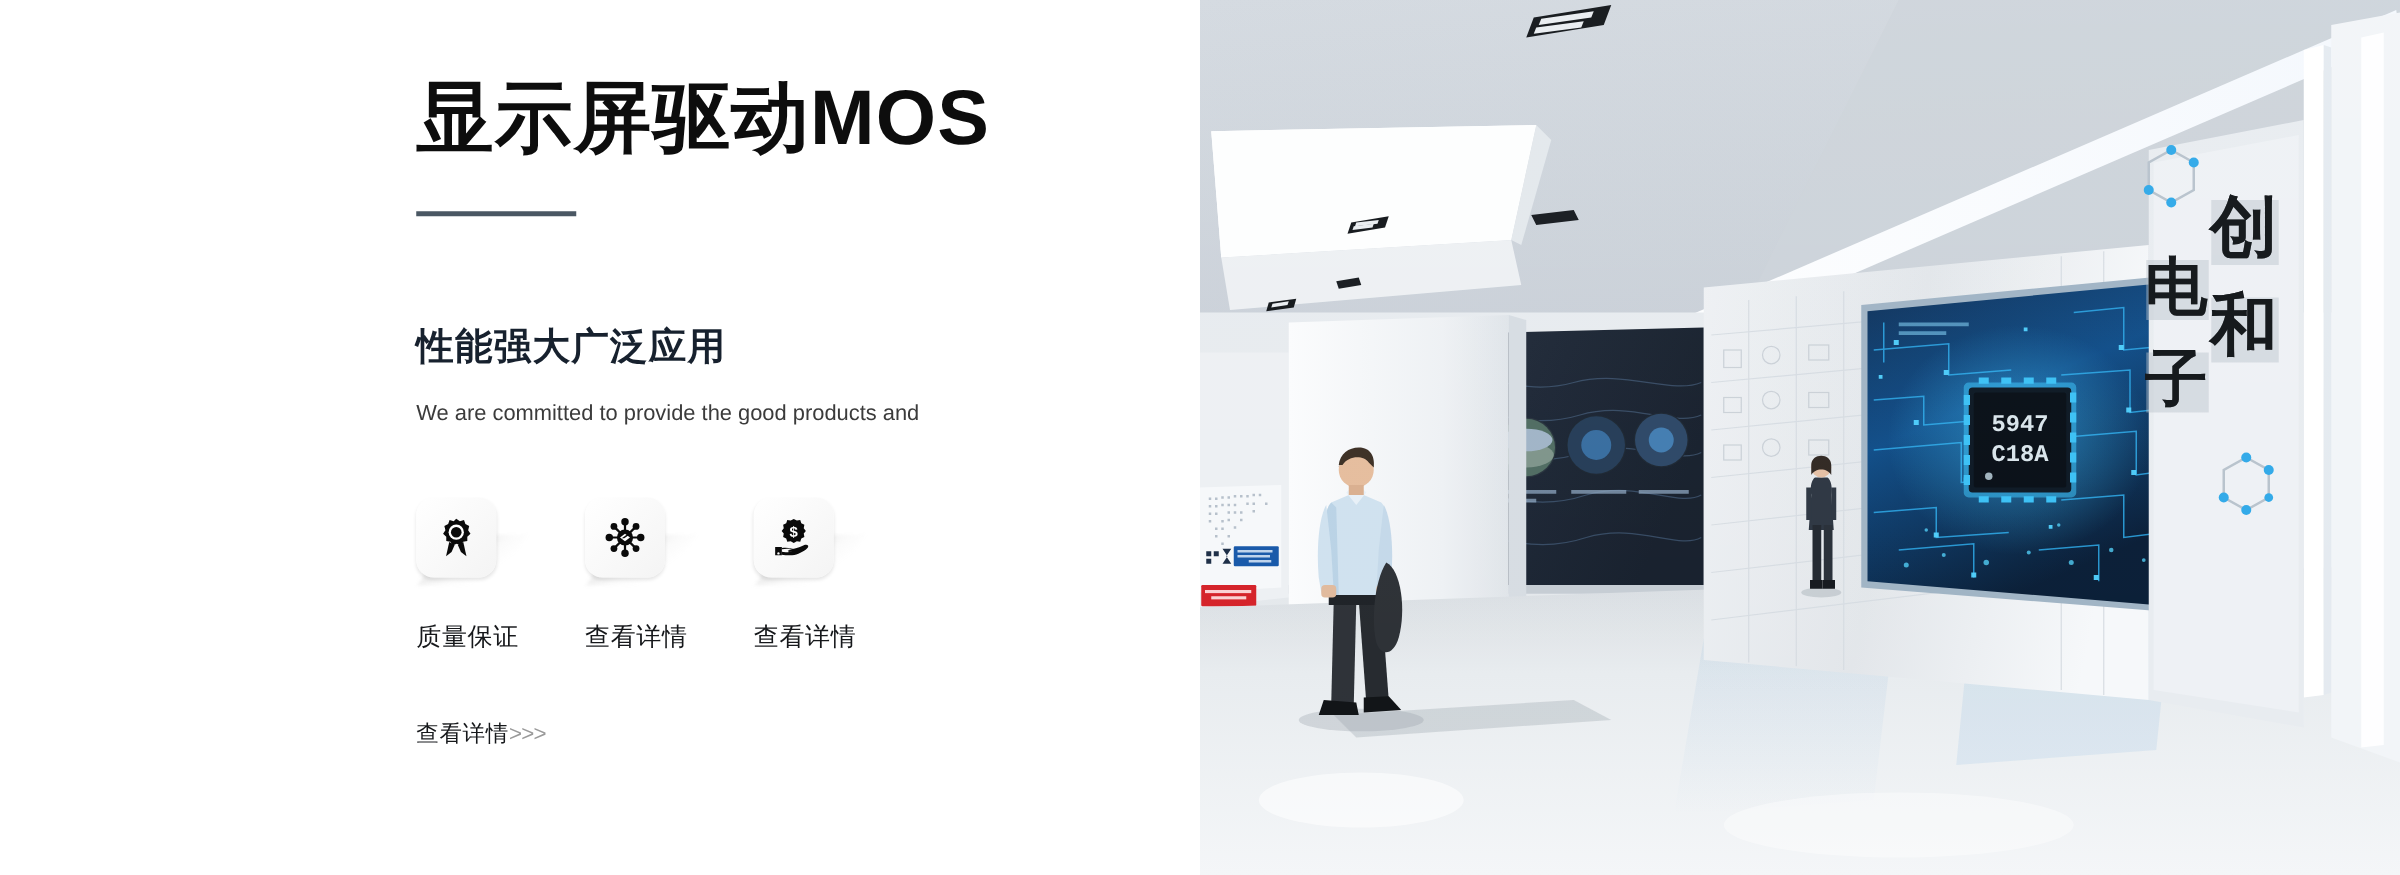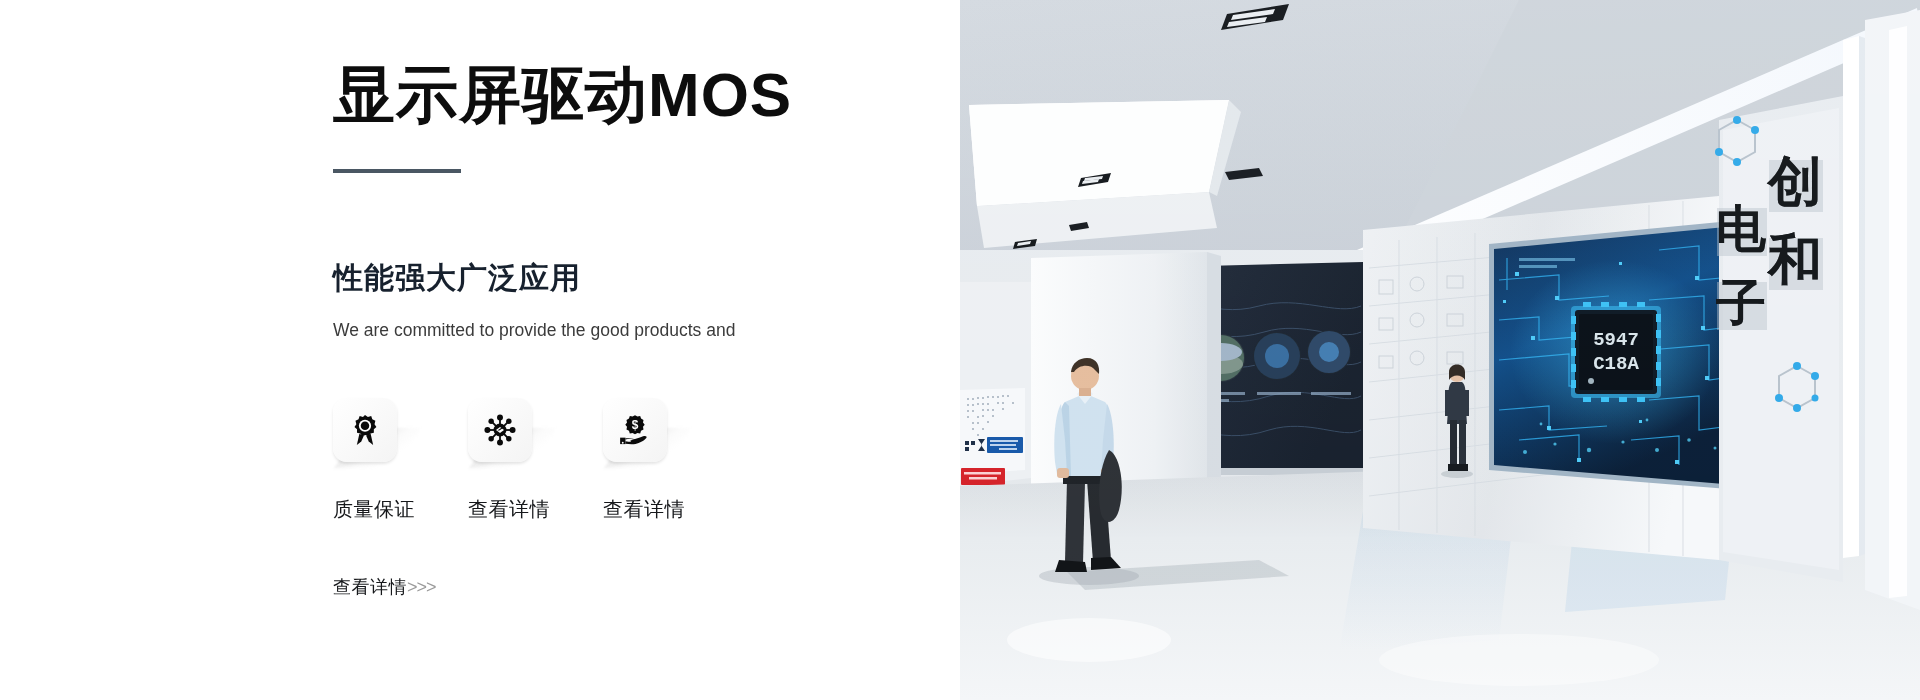--- a/index.html
+++ b/index.html
@@ -98,20 +98,21 @@
   }
 
   
   .cta {
     display: inline-block;
     margin-top: 52px;
     font-size: 18px;
     color: #16181b;
     text-decoration: none;
     letter-spacing: 0.5px;
+    font-family: Liberation Mono, monospace;
   }
   .cta .chev { color: #9a9a9a; letter-spacing: -1px; }
 
   
   .photo {
     position: absolute;
     left: 959px; top: 0;
     width: 961px; height: 700px;
     overflow: hidden;
     background: #e8ebee;

